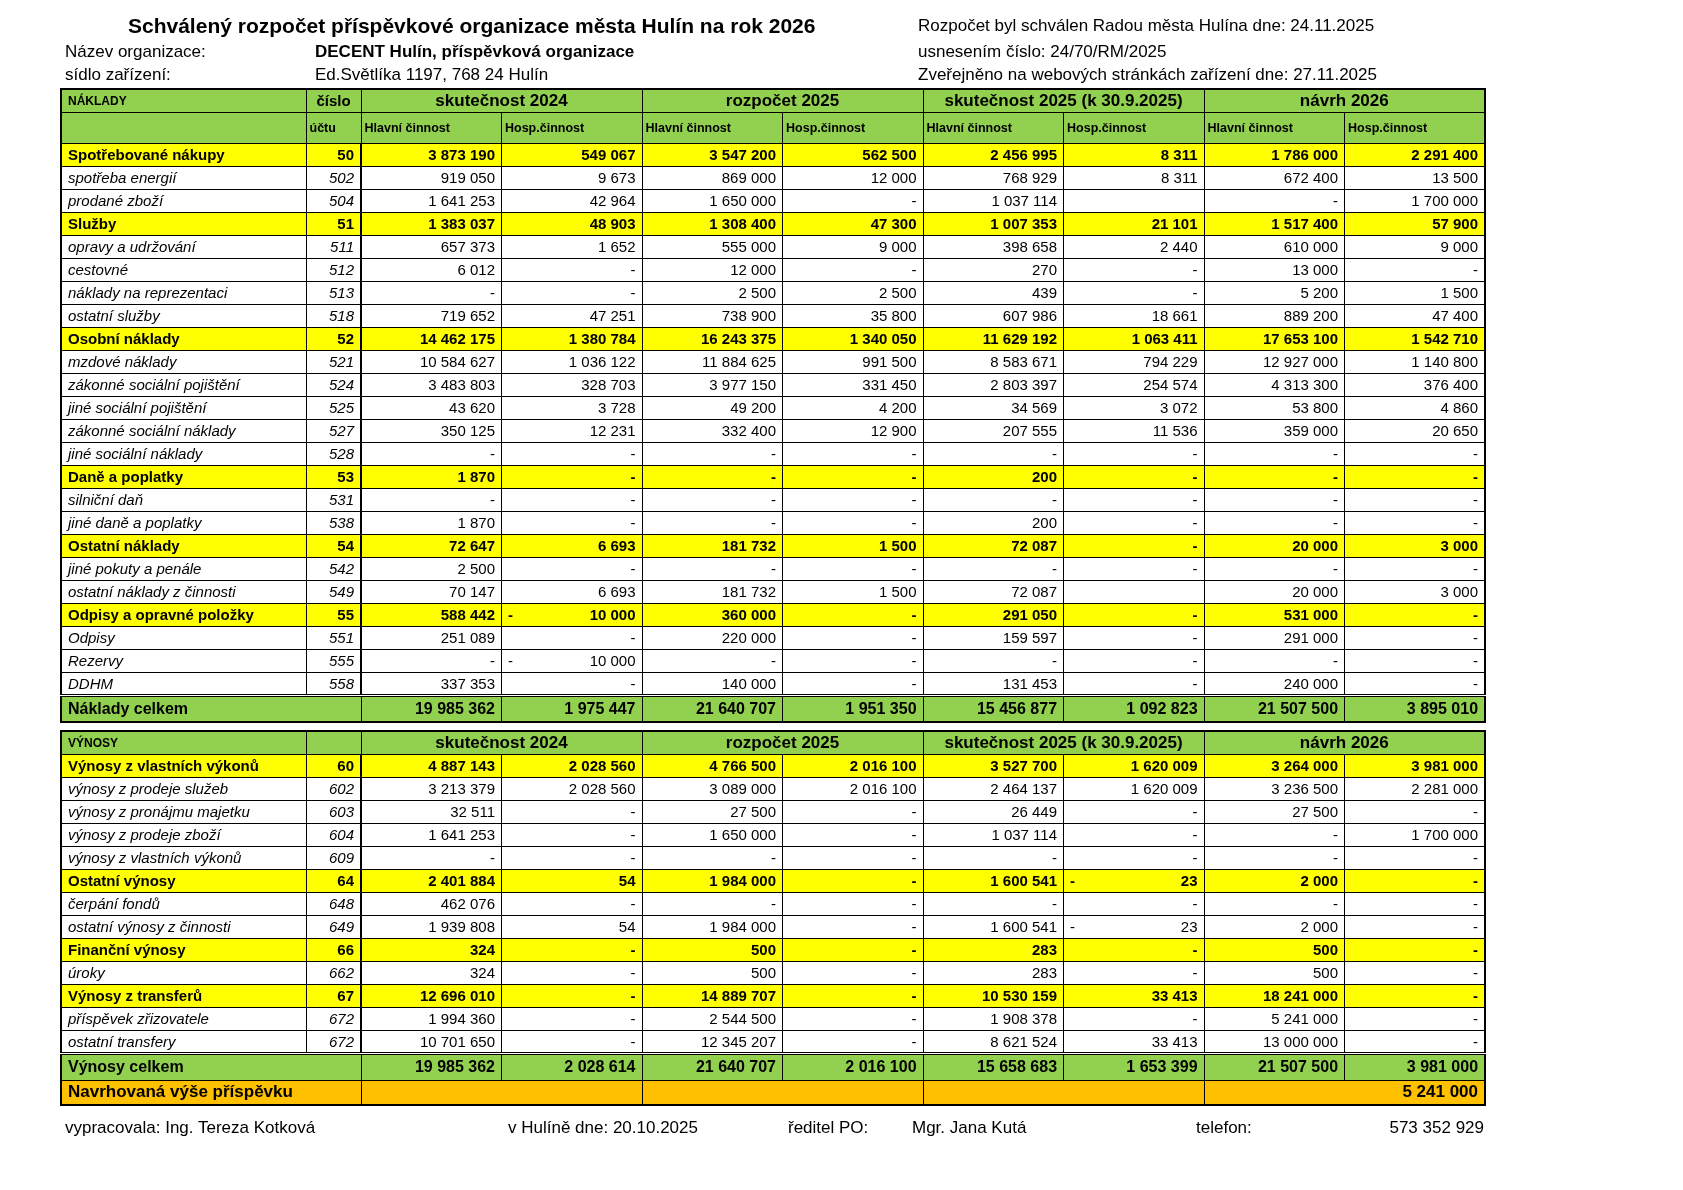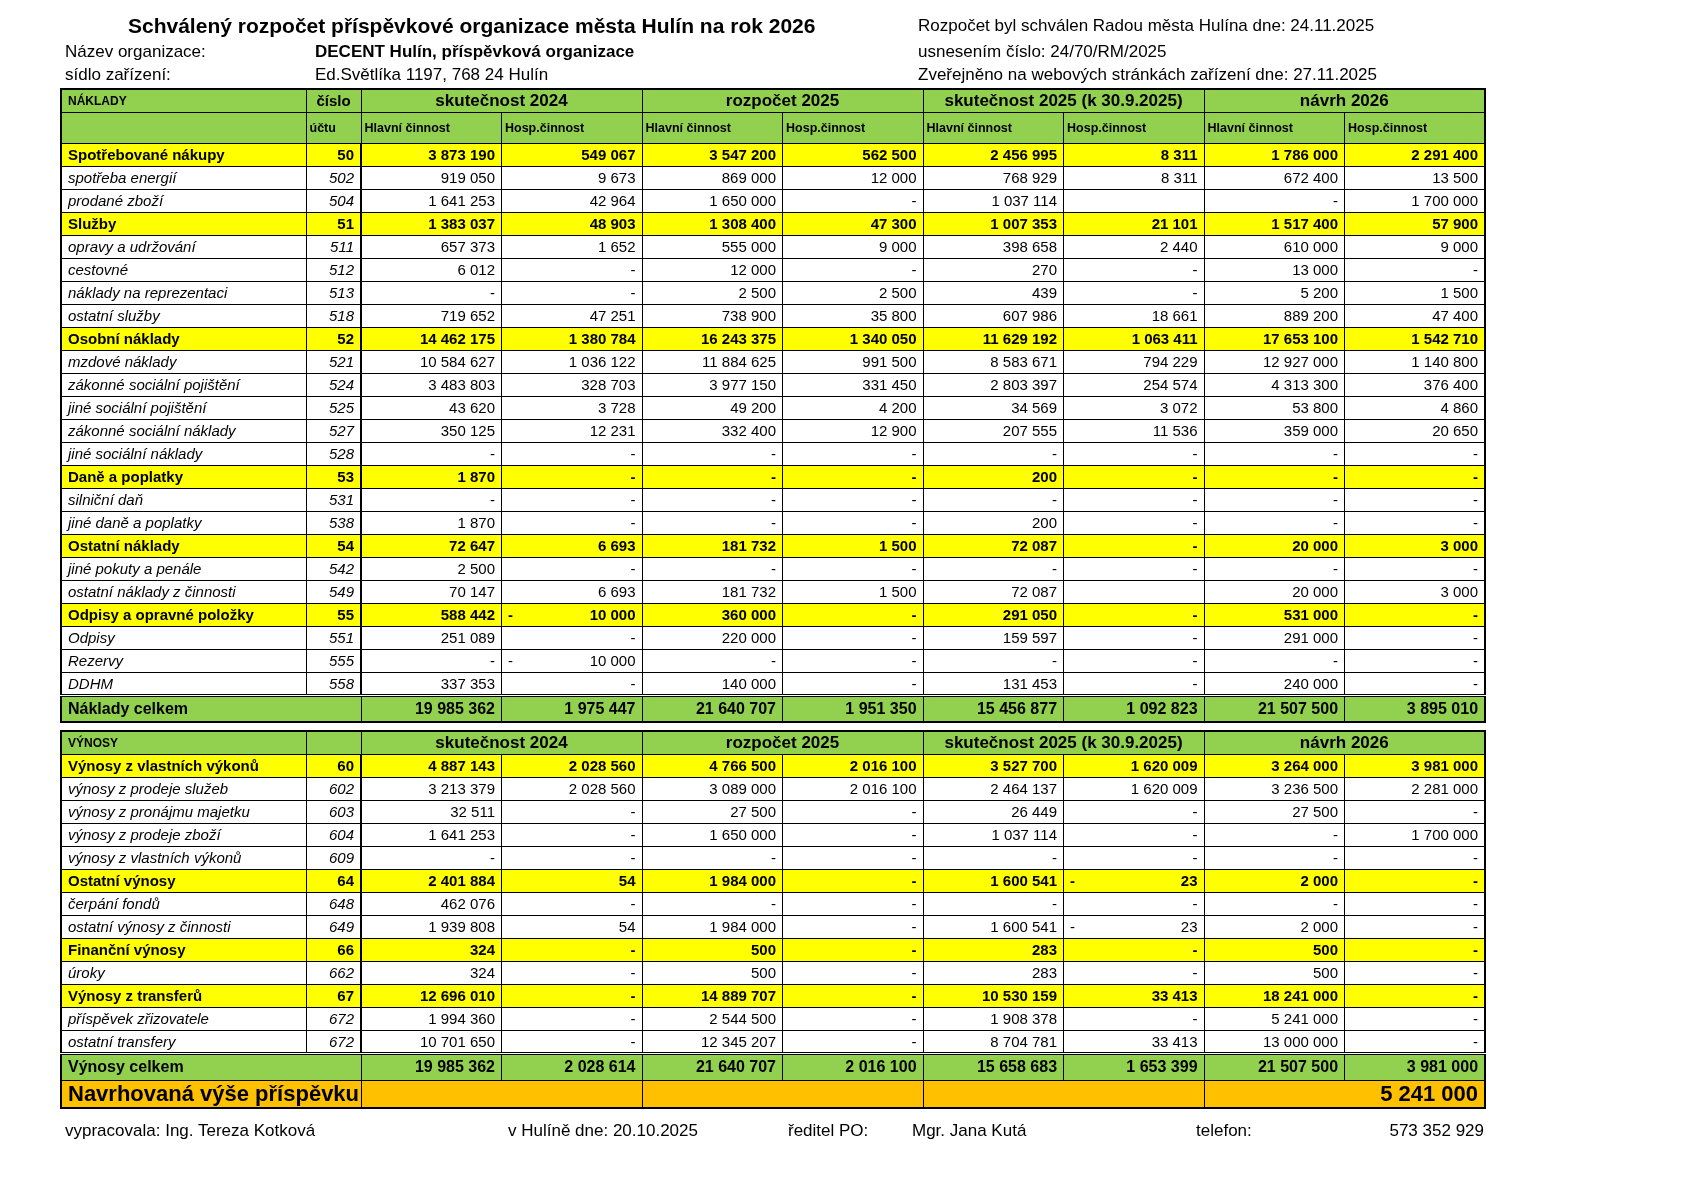--- a/index.html
+++ b/index.html
@@ -34,21 +34,21 @@
   
   td.labelc{ text-align:left; }
   td.acct{ text-align:right; border-right:2px solid #000; }
   td.num{ text-align:right; }
   tr.detail td.labelc, tr.detail td.acct{ font-style:italic; }
   tr.group td{ background:var(--yellow); font-weight:bold; }
   tr.total td{
     background:var(--green); font-weight:bold; font-size:16px;
     border-top:3px double #000; height:27px;
   }
-  tr.proposal td{ background:var(--orange); font-weight:bold; font-size:22px; height:25px; }
+  tr.proposal td{ background:var(--orange); font-weight:bold; font-size:17px; height:25px; }
   .negwrap{ display:flex; justify-content:space-between; }
   .gap{ height:7px; }
   
   .foot{ position:relative; height:32px; margin-top:6px; font-size:17px; }
   .foot span{ position:absolute; top:6px; }
   .f1{ left:65px; } .f2{ left:508px; } .f3{ left:788px; }
   .f4{ left:912px; } .f5{ left:1196px; } .f6{ left:1338px; width:146px; text-align:right; }
 </style>
 </head>
 <body>
@@ -592,21 +592,21 @@
         <td class="num">5 241 000</td>
         <td class="num">-</td>
       </tr>
       <tr class="detail">
         <td class="labelc">ostatní transfery</td>
         <td class="acct">672</td>
         <td class="num">10 701 650</td>
         <td class="num">-</td>
         <td class="num">12 345 207</td>
         <td class="num">-</td>
-        <td class="num">8 704 781</td>
+        <td class="num">8 621 524</td>
         <td class="num">33 413</td>
         <td class="num">13 000 000</td>
         <td class="num">-</td>
       </tr>
       <tr class="total">
         <td class="labelc" colspan="2">Výnosy celkem</td>
         <td class="num">19 985 362</td>
         <td class="num">2 028 614</td>
         <td class="num">21 640 707</td>
         <td class="num">2 016 100</td>

